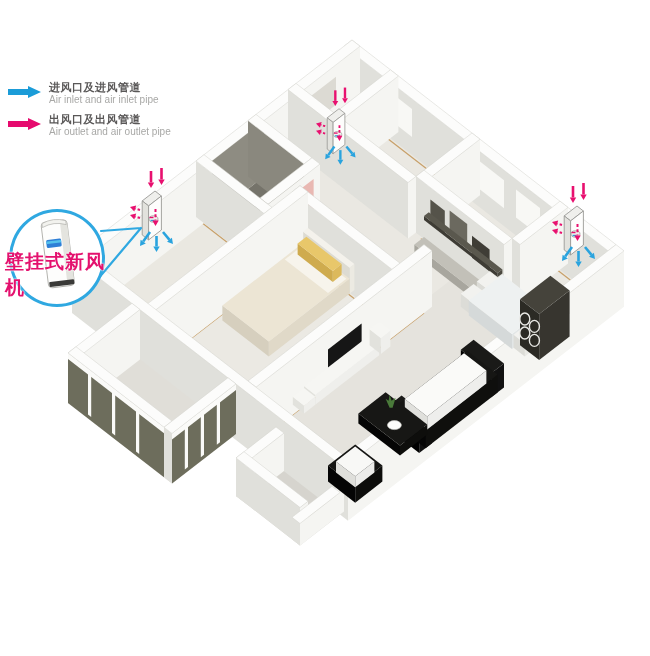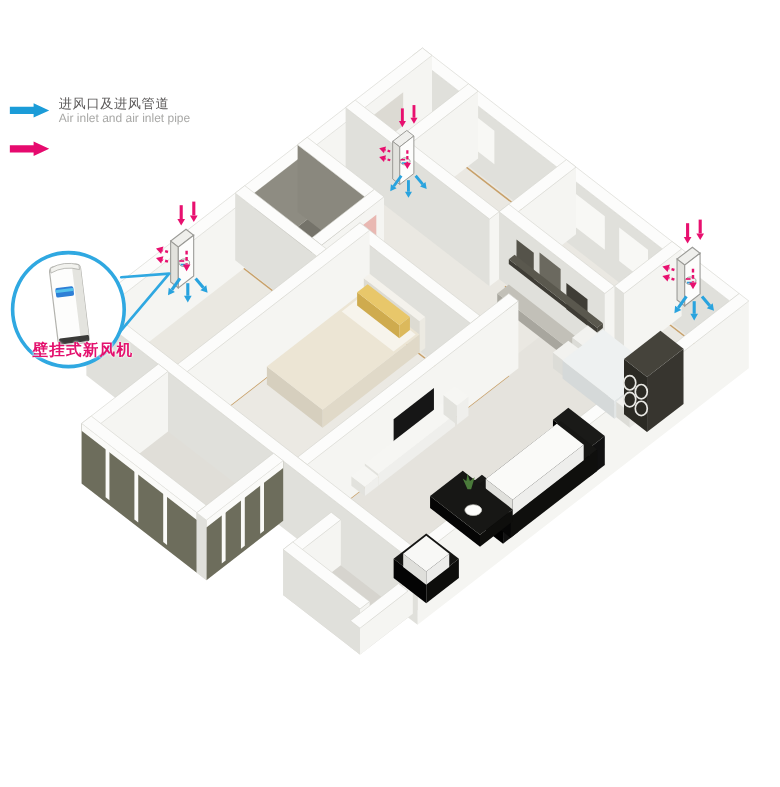--- a/index.html
+++ b/index.html
@@ -4,28 +4,28 @@
 <style>
   html,body{margin:0;padding:0;background:#fff;}
   .stage{position:relative;width:650px;height:656px;background:#fff;overflow:hidden;
          font-family:"Liberation Sans",sans-serif;}
   #scene{position:absolute;left:0;top:0;}
   
   .legend{position:absolute;left:8px;top:82px;}
   .legend-row{display:flex;align-items:flex-start;margin-bottom:9px;}
   .legend-arrow{width:34px;height:14px;margin-top:3px;flex:0 0 34px;}
   .legend-texts{margin-left:7px;line-height:1.05;}
-  .legend-label{font-size:11px;font-weight:normal;color:#595757;letter-spacing:.5px;}
+  .legend-label{font-size:11px;font-weight:bold;color:#595757;letter-spacing:.5px;}
   .legend-sub{font-size:10px;color:#a8a8a6;margin-top:1px;}
   
   .callout{position:absolute;left:9px;top:209px;width:96px;height:98px;}
   .callout-circle{position:absolute;inset:0;border-radius:50%;background:#fff;
                   border:3px solid #2fa8e1;box-sizing:border-box;}
-  .callout-label{position:absolute;left:-4px;right:-6px;bottom:6px;text-align:right;
-                 font-size:13px;font-weight:bold;color:#e4116e;letter-spacing:1px;
+  .callout-label{position:absolute;left:-4px;right:-6px;bottom:6px;text-align:left;
+                 font-size:19px;font-weight:bold;color:#e4116e;letter-spacing:1px;
                  text-shadow:0 0 2px #fff,0 0 2px #fff;}
   .product-svg{position:absolute;left:8px;top:4px;}
 </style>
 </head>
 <body>
 
 <div class="stage">
 
   <svg id="scene" width="650" height="656" viewBox="0 0 650 656">
       <polygon points="352,96 616,300.6 340,514.5 76,309.9" fill="#eae8e2"></polygon>
@@ -240,20 +240,24 @@
       </svg>
       <div class="legend-texts">
         <div class="legend-label">进风口及进风管道</div>
         <div class="legend-sub">Air inlet and air inlet pipe</div>
       </div>
     </div>
     <div class="legend-row">
       <svg class="legend-arrow outlet-arrow" viewBox="0 0 34 14">
         <path d="M0,4 H20 V1 L33,7 L20,13 V10 H0 Z" fill="#e60a6e"></path>
       </svg>
+      <div class="legend-texts">
+        <div class="legend-label">出风口及出风管道</div>
+        <div class="legend-sub">Air outlet and air outlet pipe</div>
+      </div>
     </div>
   </div>
 
   <div class="callout">
     <div class="callout-circle" style="border-color: rgb(47, 168, 225);"></div>
     <svg class="product-svg" width="80" height="86" viewBox="0 0 80 86">
       <g transform="rotate(-7 40 43)">
         <rect x="28" y="8" width="26" height="66" rx="4" fill="#fdfdfc" stroke="#b3b3ae" stroke-width="1"></rect>
         <rect x="47" y="9" width="7" height="64" rx="3" fill="#e4e4df"></rect>
         <path d="M29,9 Q41,4 53,9 L53,13 Q41,8 29,13 Z" fill="#f2f2ee" stroke="#b3b3ae" stroke-width="0.7"></path>

